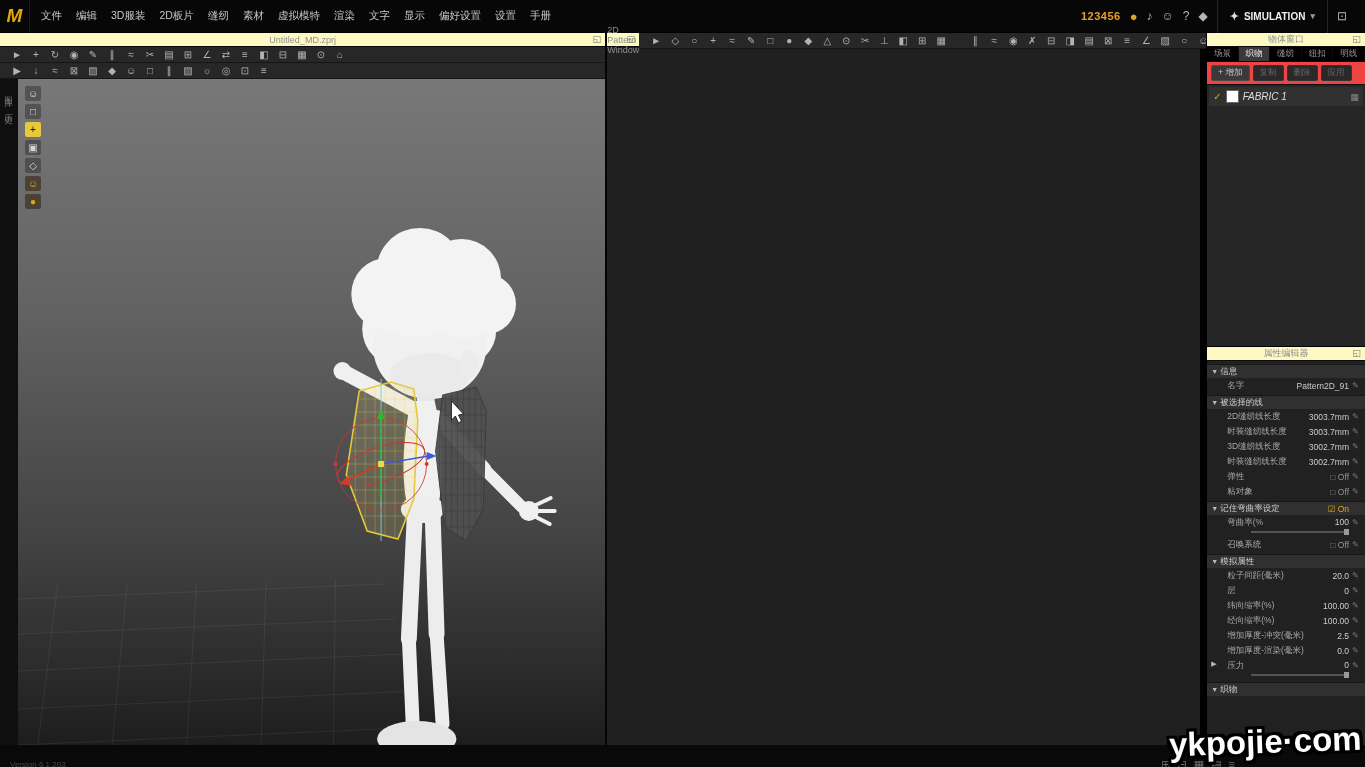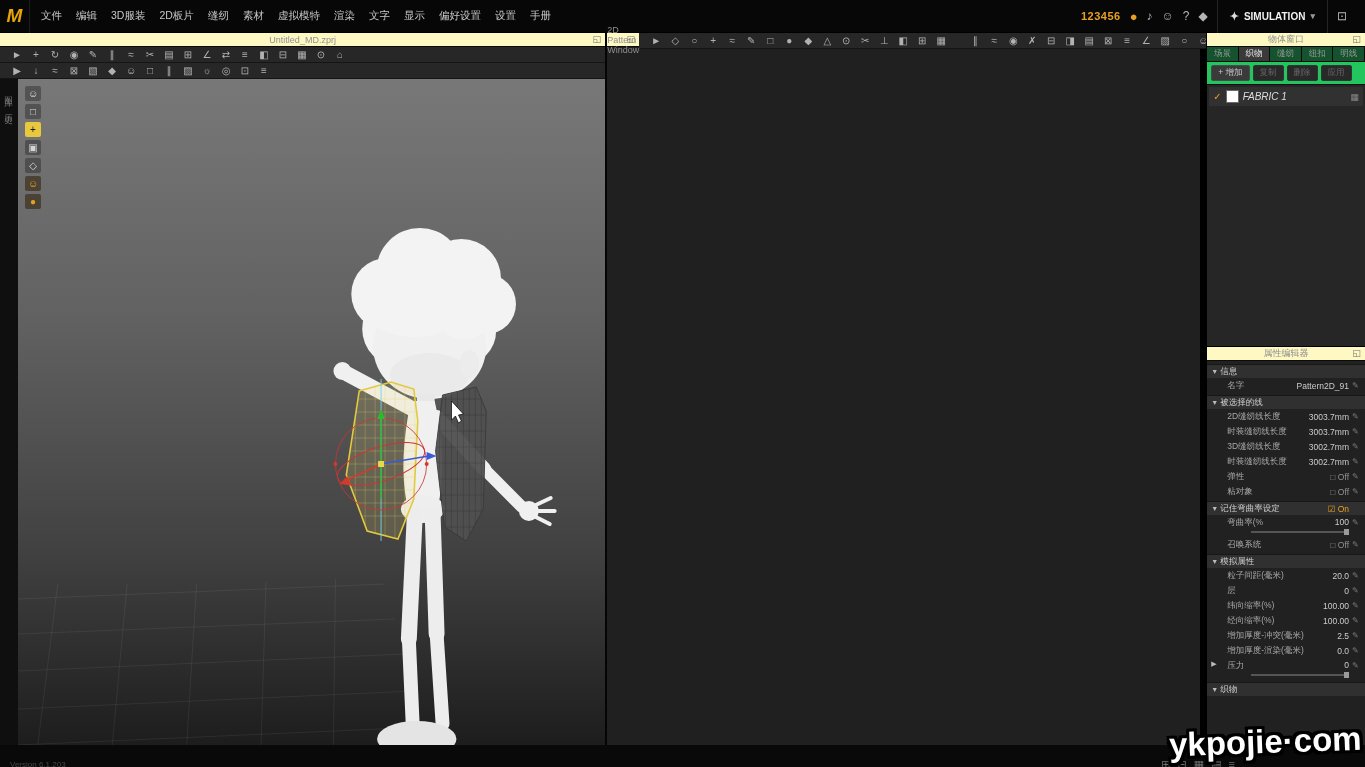--- a/index.html
+++ b/index.html
@@ -46,24 +46,24 @@
   .viewport2d{position:relative;flex:1;background-color:#c9c9c9;
     background-image:linear-gradient(rgba(0,0,0,.055) 1px,transparent 1px),linear-gradient(90deg,rgba(0,0,0,.055) 1px,transparent 1px);
     background-size:33px 33px;overflow:hidden;}
   .viewport2d svg{display:block;width:100%;height:100%;position:relative;z-index:2;}
   .centerline{position:absolute;left:211px;top:0;width:1px;height:100%;background:rgba(60,60,60,.30);z-index:1;}
   .tools2d{position:absolute;left:5px;top:6px;display:flex;flex-direction:column;gap:3px;z-index:3;}
   .t2{width:15px;height:15px;display:flex;align-items:center;justify-content:center;font-size:9px;color:#d0d0d0;background:#3b3b3b;border:1px solid #2a2a2a;border-radius:2px;}
   .t2.active-yellow{background:#c9a02c;color:#1a1a1a;border-color:#8a6d15;}
 
   
-  .objtabs{display:flex;height:15px;background:#14532d;border-bottom:1px solid #0b0b0b;flex:0 0 15px;}
+  .objtabs{display:flex;height:15px;background:#000000;border-bottom:1px solid #0b0b0b;flex:0 0 15px;}
   .objtab{flex:1;font-size:8.5px;color:#999;display:flex;align-items:center;justify-content:center;border-right:1px solid #0b0b0b;}
   .objtab.active{background:#3a3a3a;color:#eee;}
-  .objbtns{display:flex;gap:3px;padding:3px 4px;background:#22c55e;border-bottom:1px solid #101010;flex:0 0 23px;align-items:center;}
+  .objbtns{display:flex;gap:3px;padding:3px 4px;background:#ef4444;border-bottom:1px solid #101010;flex:0 0 23px;align-items:center;}
   .objbtn{font-size:8.5px;color:#ccc;background:#3a3a3a;border:1px solid #4a4a4a;border-radius:2px;padding:1px 6px;line-height:1.4;}
   .objbtn.disabled{color:#666;background:#292929;border-color:#333;}
   .fabriclist{flex:0 0 262px;background:#262626;border-bottom:1px solid #000;padding:2px;}
   .fabricrow{display:flex;align-items:center;gap:4px;height:19px;background:#313131;padding:0 4px;}
   .fcheck{color:#e8a020;font-size:10px;}
   .fswatch{width:13px;height:13px;background:#fff;border:1px solid #6a6a6a;}
   .fname{font-size:10px;color:#ddd;flex:1;font-style:italic;}
   .fgrid{color:#888;font-size:9px;}
 
   .proprows{flex:1;overflow:hidden;background:#212121;padding-top:1px;}

